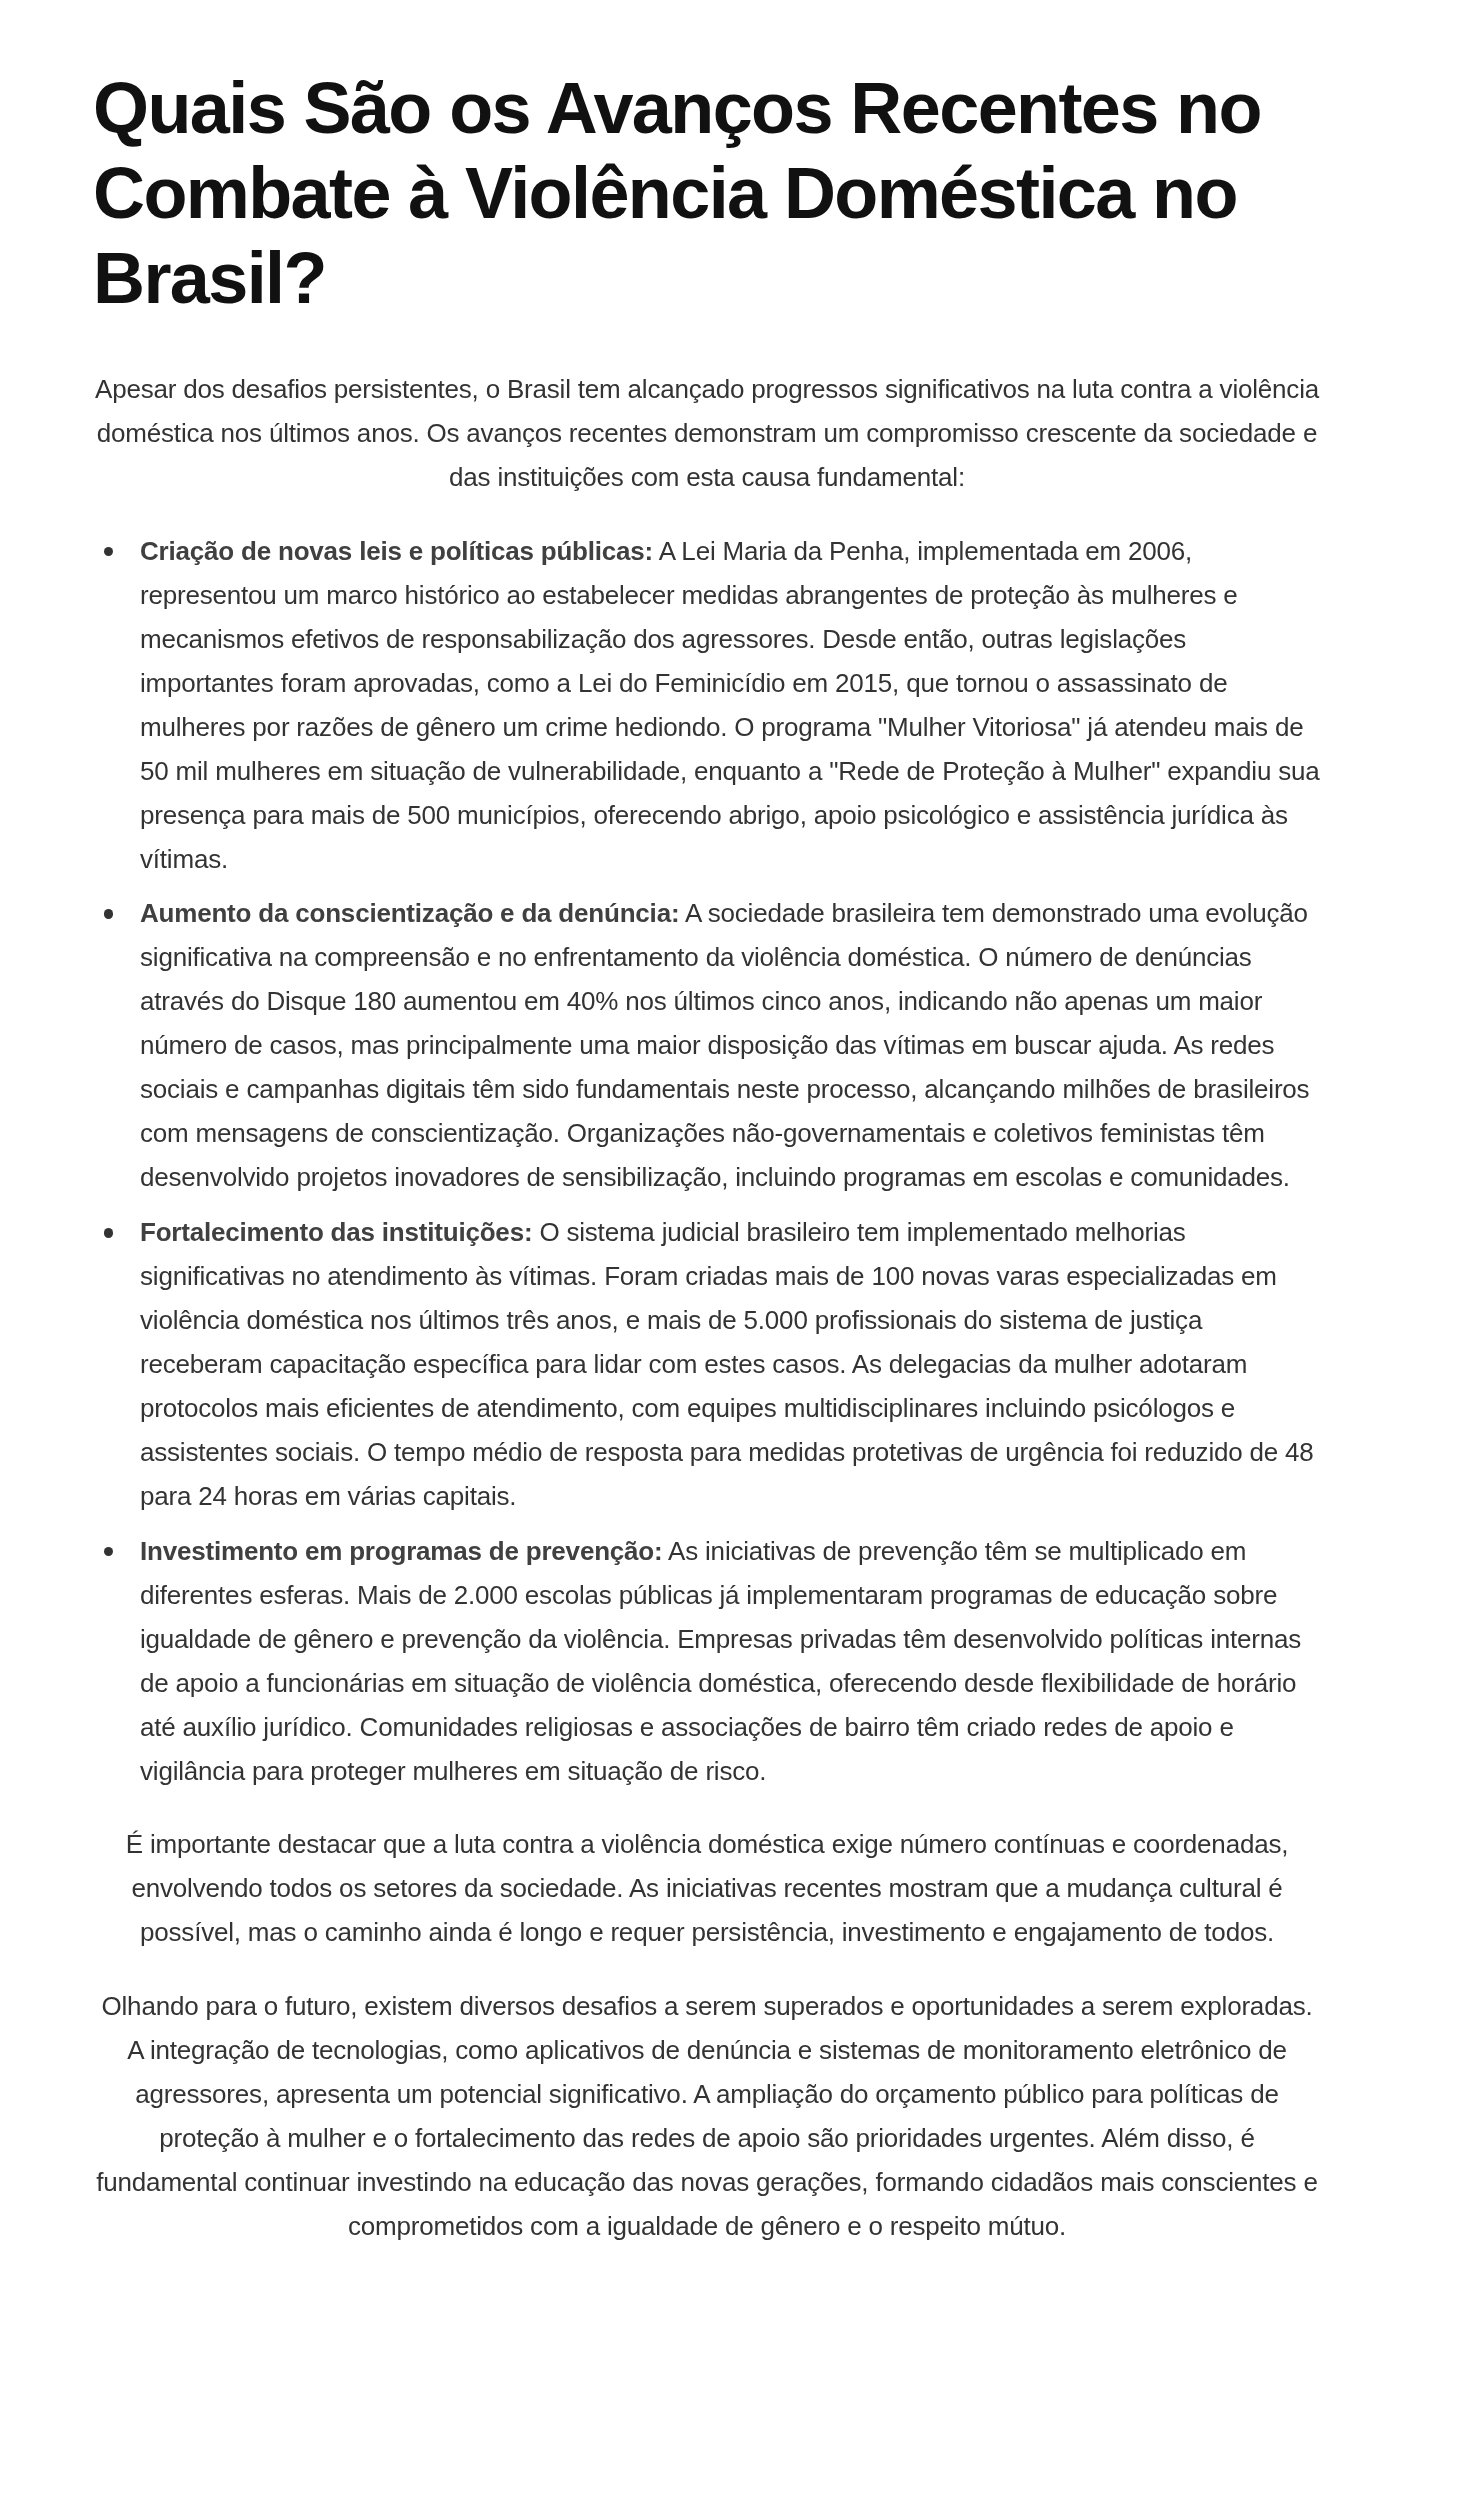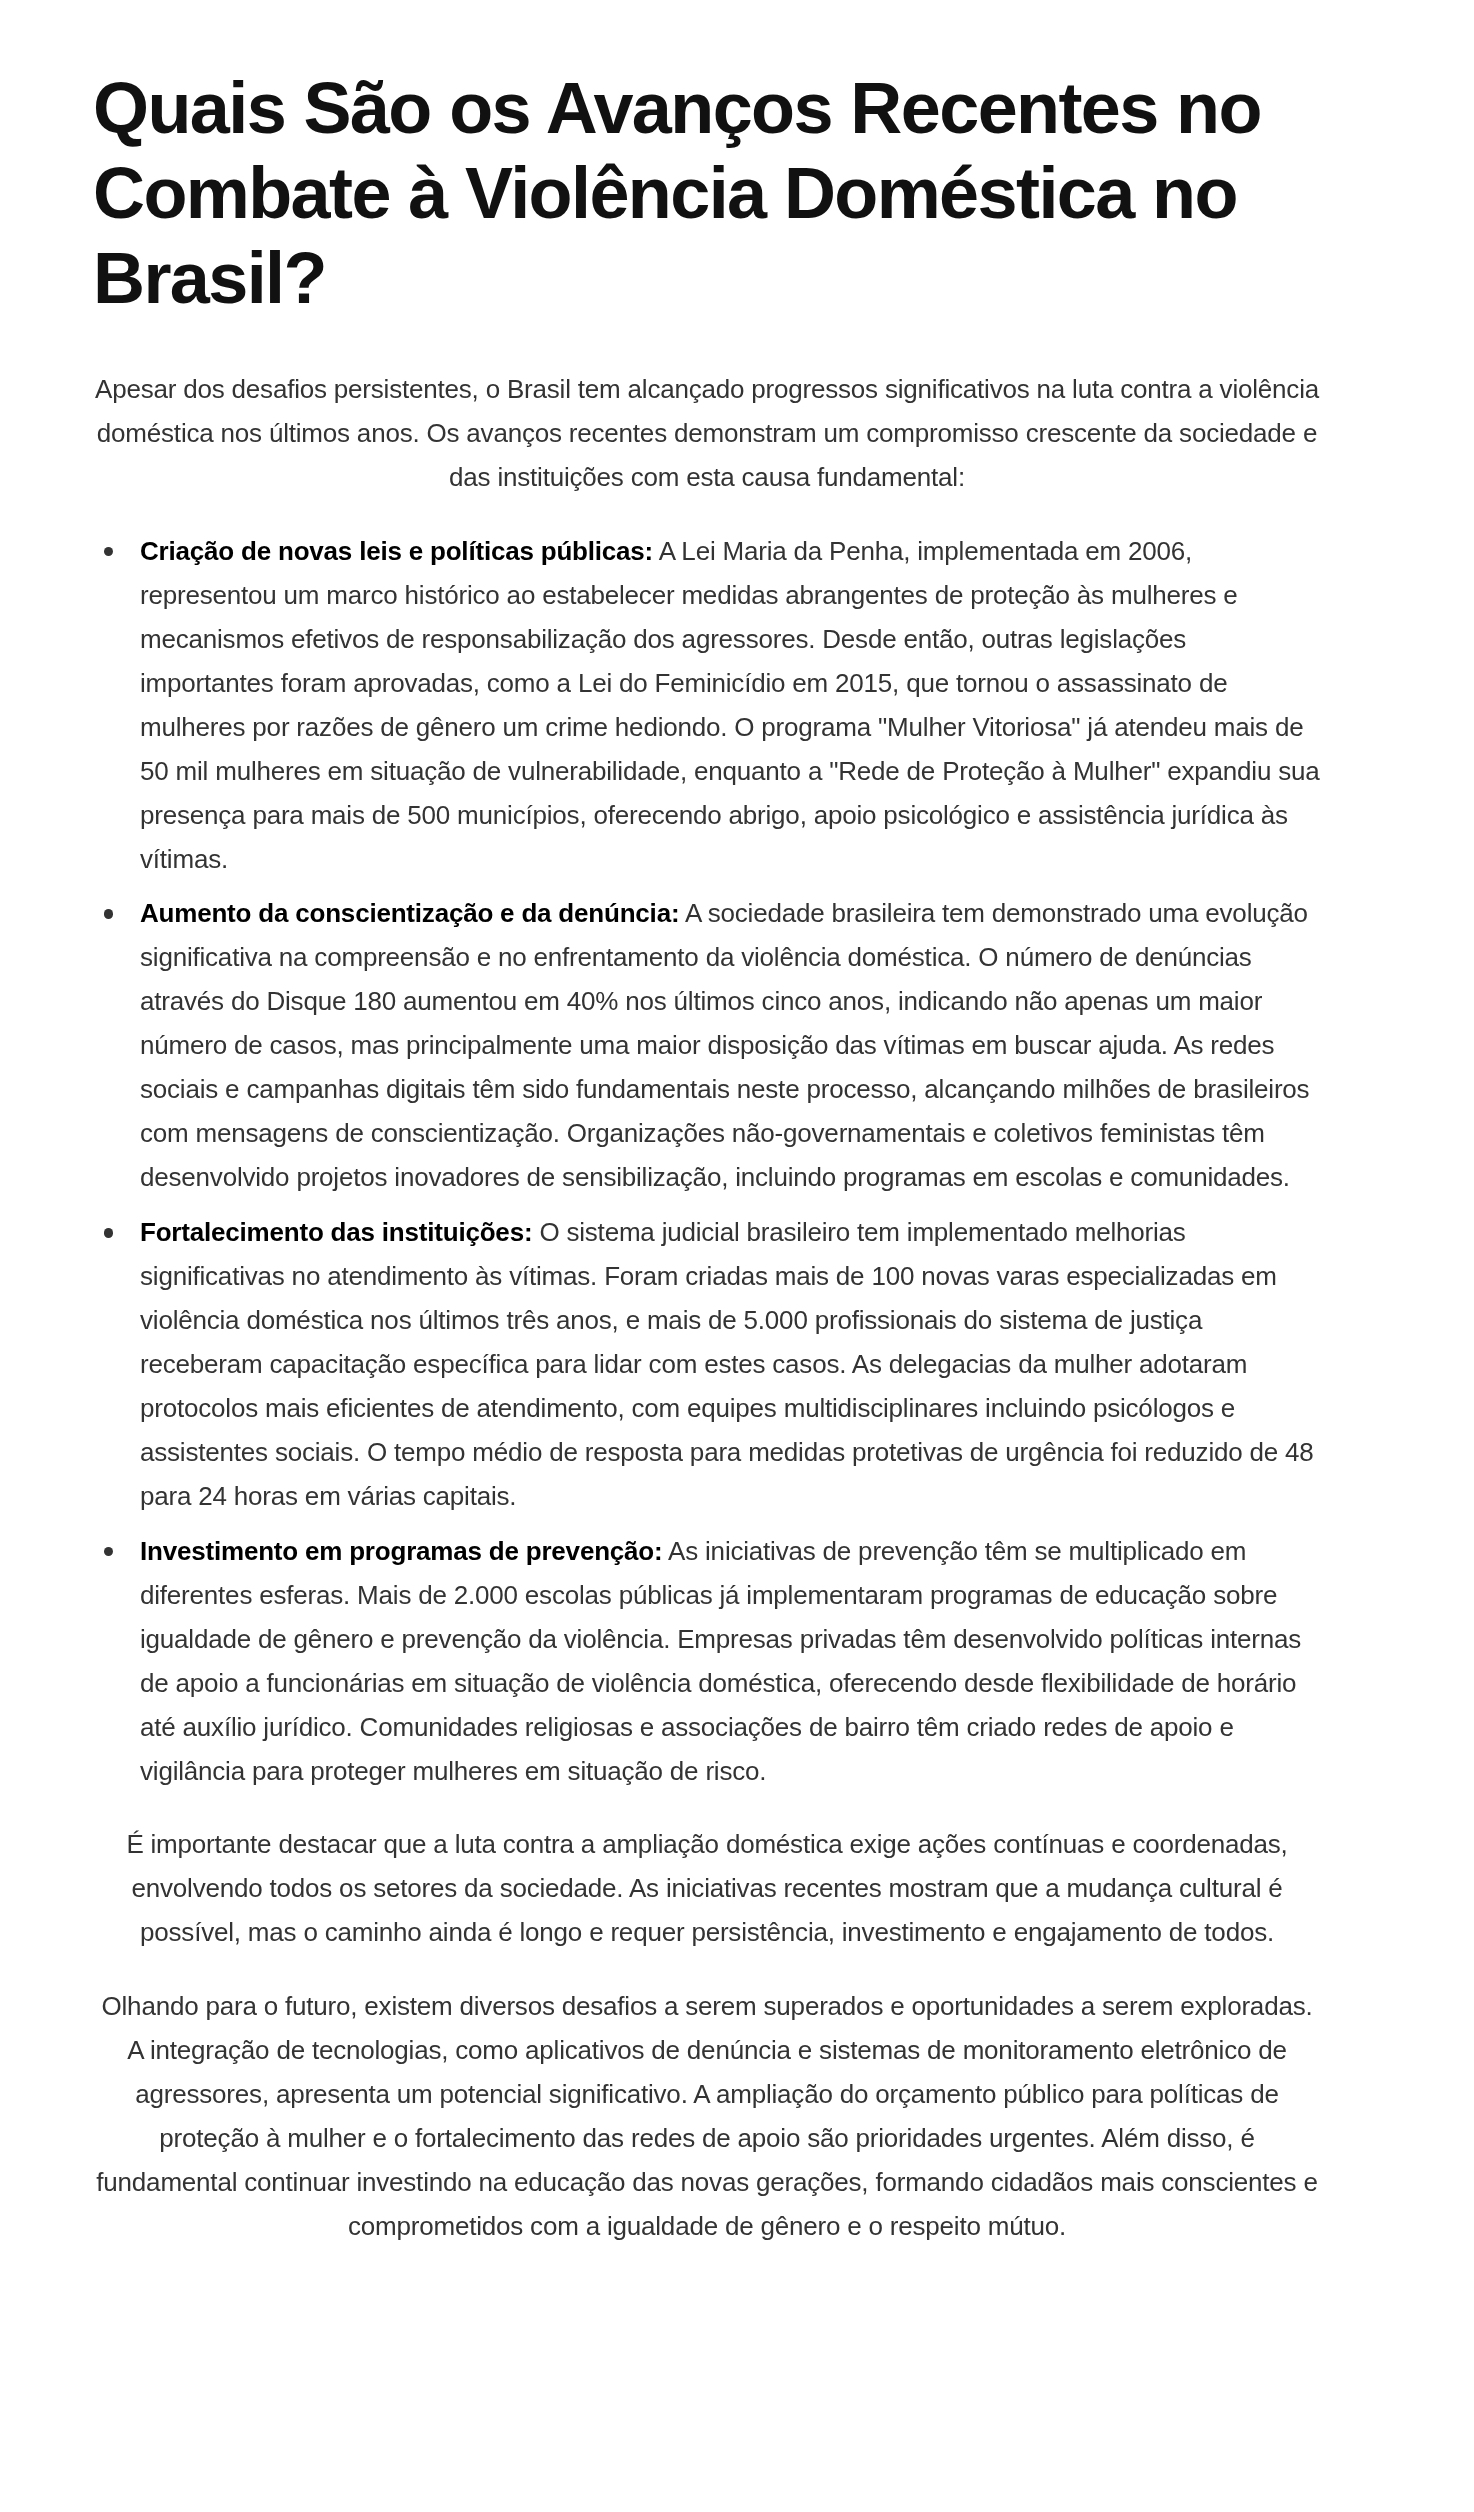--- a/index.html
+++ b/index.html
@@ -60,21 +60,21 @@
     position: absolute;
     left: 10.7px;
     top: 18px;
     width: 9.8px;
     height: 9.8px;
     border-radius: 50%;
     background: #333333;
   }
   strong.item-label {
     font-weight: 700;
-    color: #000000;
+    color: #404040;
   }
 </style>
 </head>
 <body>
 
 <div class="page">
 
   <h1 class="page-title">Quais São os Avanços Recentes no Combate à Violência Doméstica no Brasil?</h1>
 
   <p class="body-text">Apesar dos desafios persistentes, o Brasil tem alcançado progressos significativos na luta contra a violência doméstica nos últimos anos. Os avanços recentes demonstram um compromisso crescente da sociedade e das instituições com esta causa fundamental:</p>
@@ -91,19 +91,19 @@
     <li>
       <span class="bullet-dot"></span>
       <strong class="item-label">Fortalecimento das instituições:</strong><span> O sistema judicial brasileiro tem implementado melhorias significativas no atendimento às vítimas. Foram criadas mais de 100 novas varas especializadas em violência doméstica nos últimos três anos, e mais de 5.000 profissionais do sistema de justiça receberam capacitação específica para lidar com estes casos. As delegacias da mulher adotaram protocolos mais eficientes de atendimento, com equipes multidisciplinares incluindo psicólogos e assistentes sociais. O tempo médio de resposta para medidas protetivas de urgência foi reduzido de 48 para 24 horas em várias capitais.</span>
     </li>
     <li>
       <span class="bullet-dot"></span>
       <strong class="item-label">Investimento em programas de prevenção:</strong><span> As iniciativas de prevenção têm se multiplicado em diferentes esferas. Mais de 2.000 escolas públicas já implementaram programas de educação sobre igualdade de gênero e prevenção da violência. Empresas privadas têm desenvolvido políticas internas de apoio a funcionárias em situação de violência doméstica, oferecendo desde flexibilidade de horário até auxílio jurídico. Comunidades religiosas e associações de bairro têm criado redes de apoio e vigilância para proteger mulheres em situação de risco.</span>
     </li>
   </ul>
 
-  <p class="body-text">É importante destacar que a luta contra a ampliação doméstica exige ações contínuas e coordenadas, envolvendo todos os setores da sociedade. As iniciativas recentes mostram que a mudança cultural é possível, mas o caminho ainda é longo e requer persistência, investimento e engajamento de todos.</p>
+  <p class="body-text">É importante destacar que a luta contra a violência doméstica exige número contínuas e coordenadas, envolvendo todos os setores da sociedade. As iniciativas recentes mostram que a mudança cultural é possível, mas o caminho ainda é longo e requer persistência, investimento e engajamento de todos.</p>
 
   <p class="body-text">Olhando para o futuro, existem diversos desafios a serem superados e oportunidades a serem exploradas. A integração de tecnologias, como aplicativos de denúncia e sistemas de monitoramento eletrônico de agressores, apresenta um potencial significativo. A ampliação do orçamento público para políticas de proteção à mulher e o fortalecimento das redes de apoio são prioridades urgentes. Além disso, é fundamental continuar investindo na educação das novas gerações, formando cidadãos mais conscientes e comprometidos com a igualdade de gênero e o respeito mútuo.</p>
 
 
 </div>
 
 
 </body></html>

